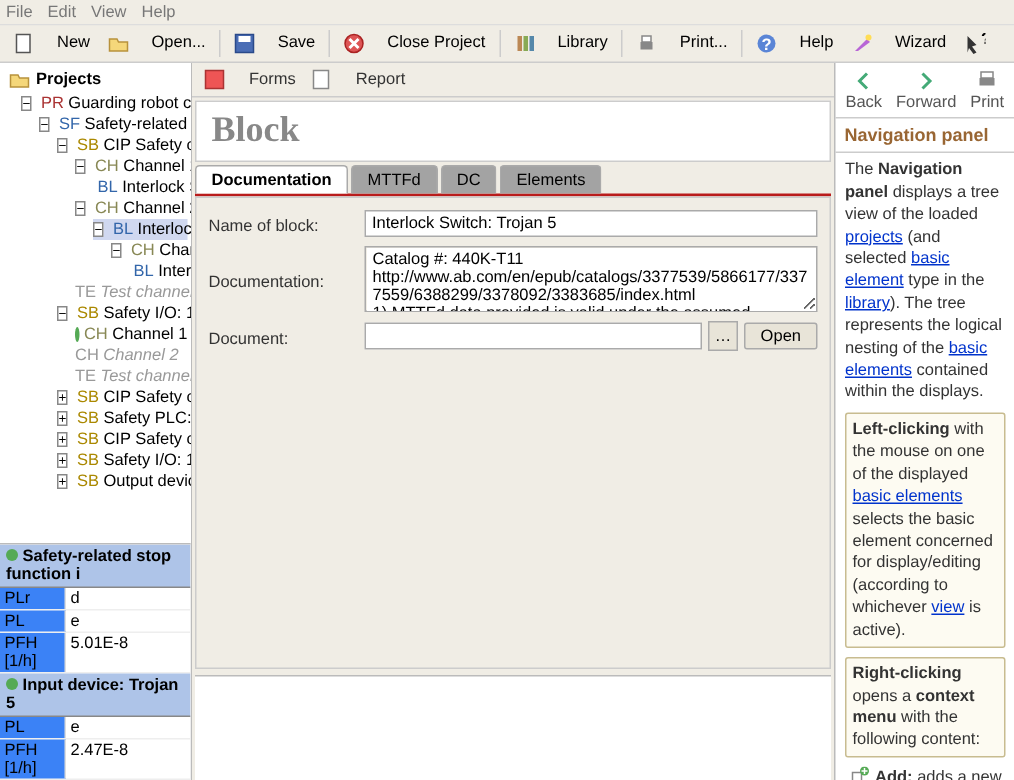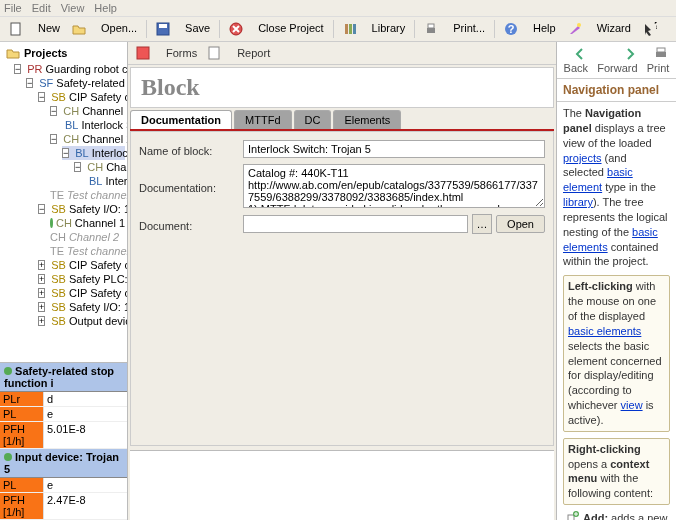--- a/index.html
+++ b/index.html
@@ -15,21 +15,21 @@
 .tree { flex:1; overflow:auto; padding:2px; background:#fff; }
 .tree-hdr { font-weight:bold; padding:2px 4px; display:flex; align-items:center; gap:4px; }
 .tree ul { list-style:none; padding-left:12px; }
 .tree li { white-space:nowrap; padding:1px 0; display:flex; align-items:center; gap:3px; }
 .tree li.sel { background:#d0d8f0; }
 .tico { width:10px; height:10px; display:inline-block; border:1px solid #888; background:#fff; text-align:center; line-height:8px; font-size:9px; }
 .dot { width:10px; height:10px; border-radius:50%; display:inline-block; }
 .props { height:160px; border-top:1px solid #bbb; overflow:auto; background:#fff; font-size:10px; }
 .props-hdr { background:#9ab0d8; color:#000; font-weight:bold; padding:2px 4px; border-bottom:1px solid #888; }
 .props-row { display:flex; border-bottom:1px solid #eee; }
-.props-row .k { width:44px; padding:1px 3px; border-right:1px solid #ddd; background:#f97316; }
+.props-row .k { width:44px; padding:1px 3px; border-right:1px solid #ddd; background:#3b82f6; }
 .props-row .v { flex:1; padding:1px 3px; }
 .center-col { flex:1; display:flex; flex-direction:column; background:#f0ede5; }
 .doc-tabs { display:flex; gap:10px; padding:4px 8px; background:#f0ede5; border-bottom:1px solid #ccc; }
 .doc-tab { display:flex; align-items:center; gap:16px; cursor:pointer; color:#333; }
 .block-hdr { background:#fff; border:1px solid #ccc; margin:2px; display:flex; align-items:center; padding:6px 10px; }
 .block-title { font-size:24px; font-weight:bold; color:#888; flex:1; font-family:Georgia,serif; }
 .block-logos { display:flex; gap:6px; align-items:center; color:#666; font-weight:bold; font-size:16px; }
 .logo-circ { width:20px; height:20px; border-radius:50%; display:inline-block; }
 .sub-tabs { display:flex; border-bottom:2px solid #b91c1c; margin:0 2px; }
 .sub-tab { padding:3px 10px; border:1px solid #aaa; border-bottom:none; background:#a3a3a3; margin-right:2px; cursor:pointer; border-radius:3px 3px 0 0; }
@@ -37,21 +37,21 @@
 .content-pane { flex:1; background:#f0ede5; padding:8px; border:1px solid #ccc; margin:0 2px 2px 2px; }
 .frow { display:flex; align-items:center; margin-bottom:6px; gap:4px; }
 .flabel { width:100px; color:#333; padding-top:3px; }
 .finput { flex:1; border:1px solid #aaa; padding:2px 4px; background:#fff; font-size:11px; }
 .ftext { flex:1; border:1px solid #aaa; padding:2px 4px; background:#fff; font-size:11px; height:44px; overflow:auto; }
 .fbtn { border:1px solid #aaa; background:#e8e4d8; padding:2px 10px; cursor:pointer; border-radius:2px; }
 .fbtn-sm { border:1px solid #aaa; background:#e8e4d8; width:20px; height:20px; cursor:pointer; }
 .status-area { height:70px; border-top:1px solid #bbb; background:#fff; margin:2px; }
 .right-col { width:120px; border-left:1px solid #bbb; background:#fff; display:flex; flex-direction:column; }
 .nav-btns { display:flex; justify-content:space-around; padding:4px 2px; border-bottom:1px solid #ccc; }
-.nav-btn { display:flex; flex-direction:column; align-items:flex-end; font-size:9px; color:#555; cursor:pointer; }
+.nav-btn { display:flex; flex-direction:column; align-items:center; font-size:9px; color:#555; cursor:pointer; }
 .nav-btn svg { width:16px; height:16px; }
 .nav-title { font-weight:bold; color:#996633; padding:4px 6px; border-bottom:1px solid #ccc; font-size:12px; }
 .nav-body { flex:1; overflow:auto; padding:4px 6px; font-size:10px; line-height:1.35; color:#333; }
 .nav-body p { margin-bottom:6px; }
 .nav-body a { color:#0033cc; text-decoration:underline; cursor:pointer; }
 .tip-box { border:1px solid #c8bc90; background:#fdfbf2; padding:3px 4px; margin-bottom:6px; border-radius:2px; }
 .nav-body ul { list-style:none; padding-left:4px; }
 .nav-body li { margin-bottom:5px; display:flex; gap:4px; }
 .li-ico { width:12px; height:12px; flex-shrink:0; display:inline-block; }
 .bold { font-weight:bold; }
@@ -357,21 +357,21 @@
       <div class="nav-btn">
           <svg viewBox="0 0 16 16">
             <rect x="3" y="6" width="10" height="5" fill="#888"></rect>
             <rect x="4" y="2" width="8" height="4" fill="#fff" stroke="#888"></rect>
           </svg>
           <span>Print</span>
         </div>
     </div>
     <div class="nav-title">Navigation panel</div>
     <div class="nav-body">
-      <p><span>The </span><span class="bold">Navigation panel</span><span> displays a tree view of the loaded </span><a>projects</a><span> (and selected </span><a>basic element</a><span> type in the </span><a>library</a><span>). The tree represents the logical nesting of the </span><a>basic elements</a><span> contained within the project.</span></p>
+      <p><span>The </span><span class="bold">Navigation panel</span><span> displays a tree view of the loaded </span><a>projects</a><span> (and selected </span><a>basic element</a><span> type in the </span><a>library</a><span>). The tree represents the logical nesting of the </span><a>basic elements</a><span> contained within the displays.</span></p>
       <div class="tip-box"><span class="bold">Left-clicking</span><span> with the mouse on one of the displayed </span><a>basic elements</a><span> selects the basic element concerned for display/editing (according to whichever </span><a>view</a><span> is active).</span></div>
       <div class="tip-box"><span class="bold">Right-clicking</span><span> opens a </span><span class="bold">context menu</span><span> with the following content:</span></div>
       <ul>
         <li>
             <span class="li-ico"><svg viewBox="0 0 12 12">
                 <rect x="1" y="4" width="6" height="7" fill="#fff" stroke="#888"></rect>
                 <circle cx="9" cy="3" r="3" fill="#5a5"></circle>
                 <path d="M9 1v4M7 3h4" stroke="#fff"></path>
               </svg></span>
             <div><span class="bold">Add:</span><span> adds a new lower-level </span>.</div>

